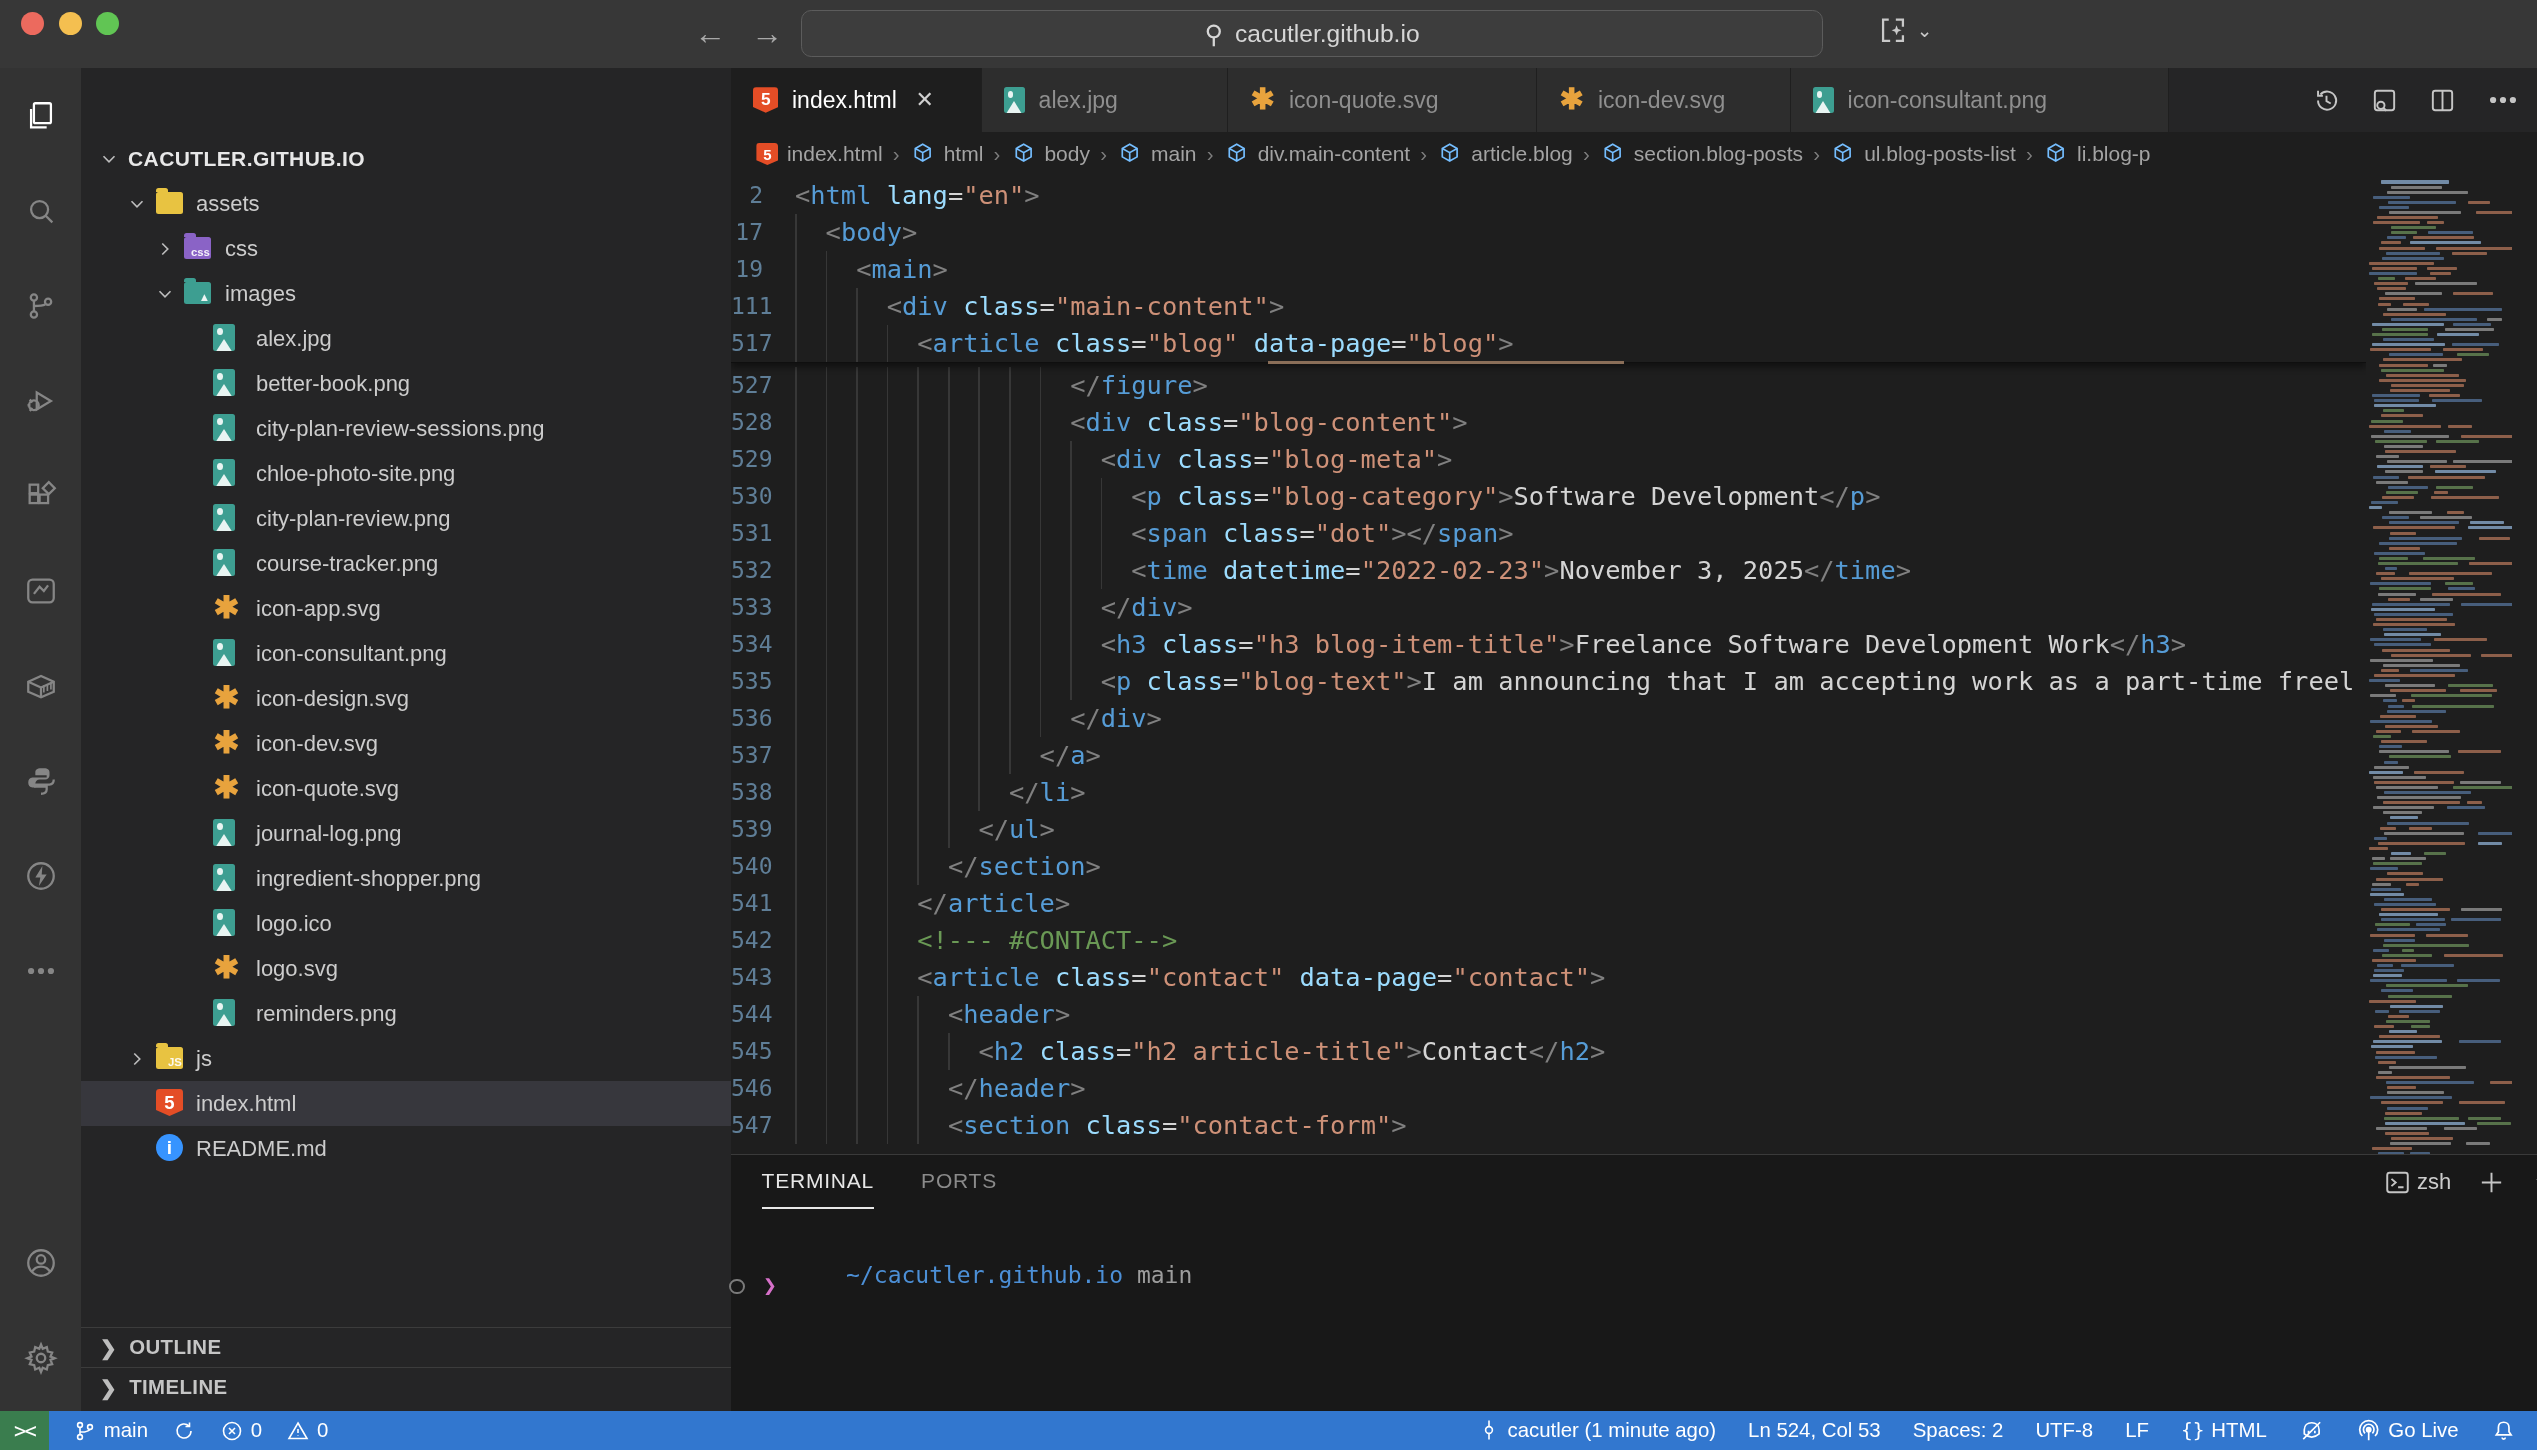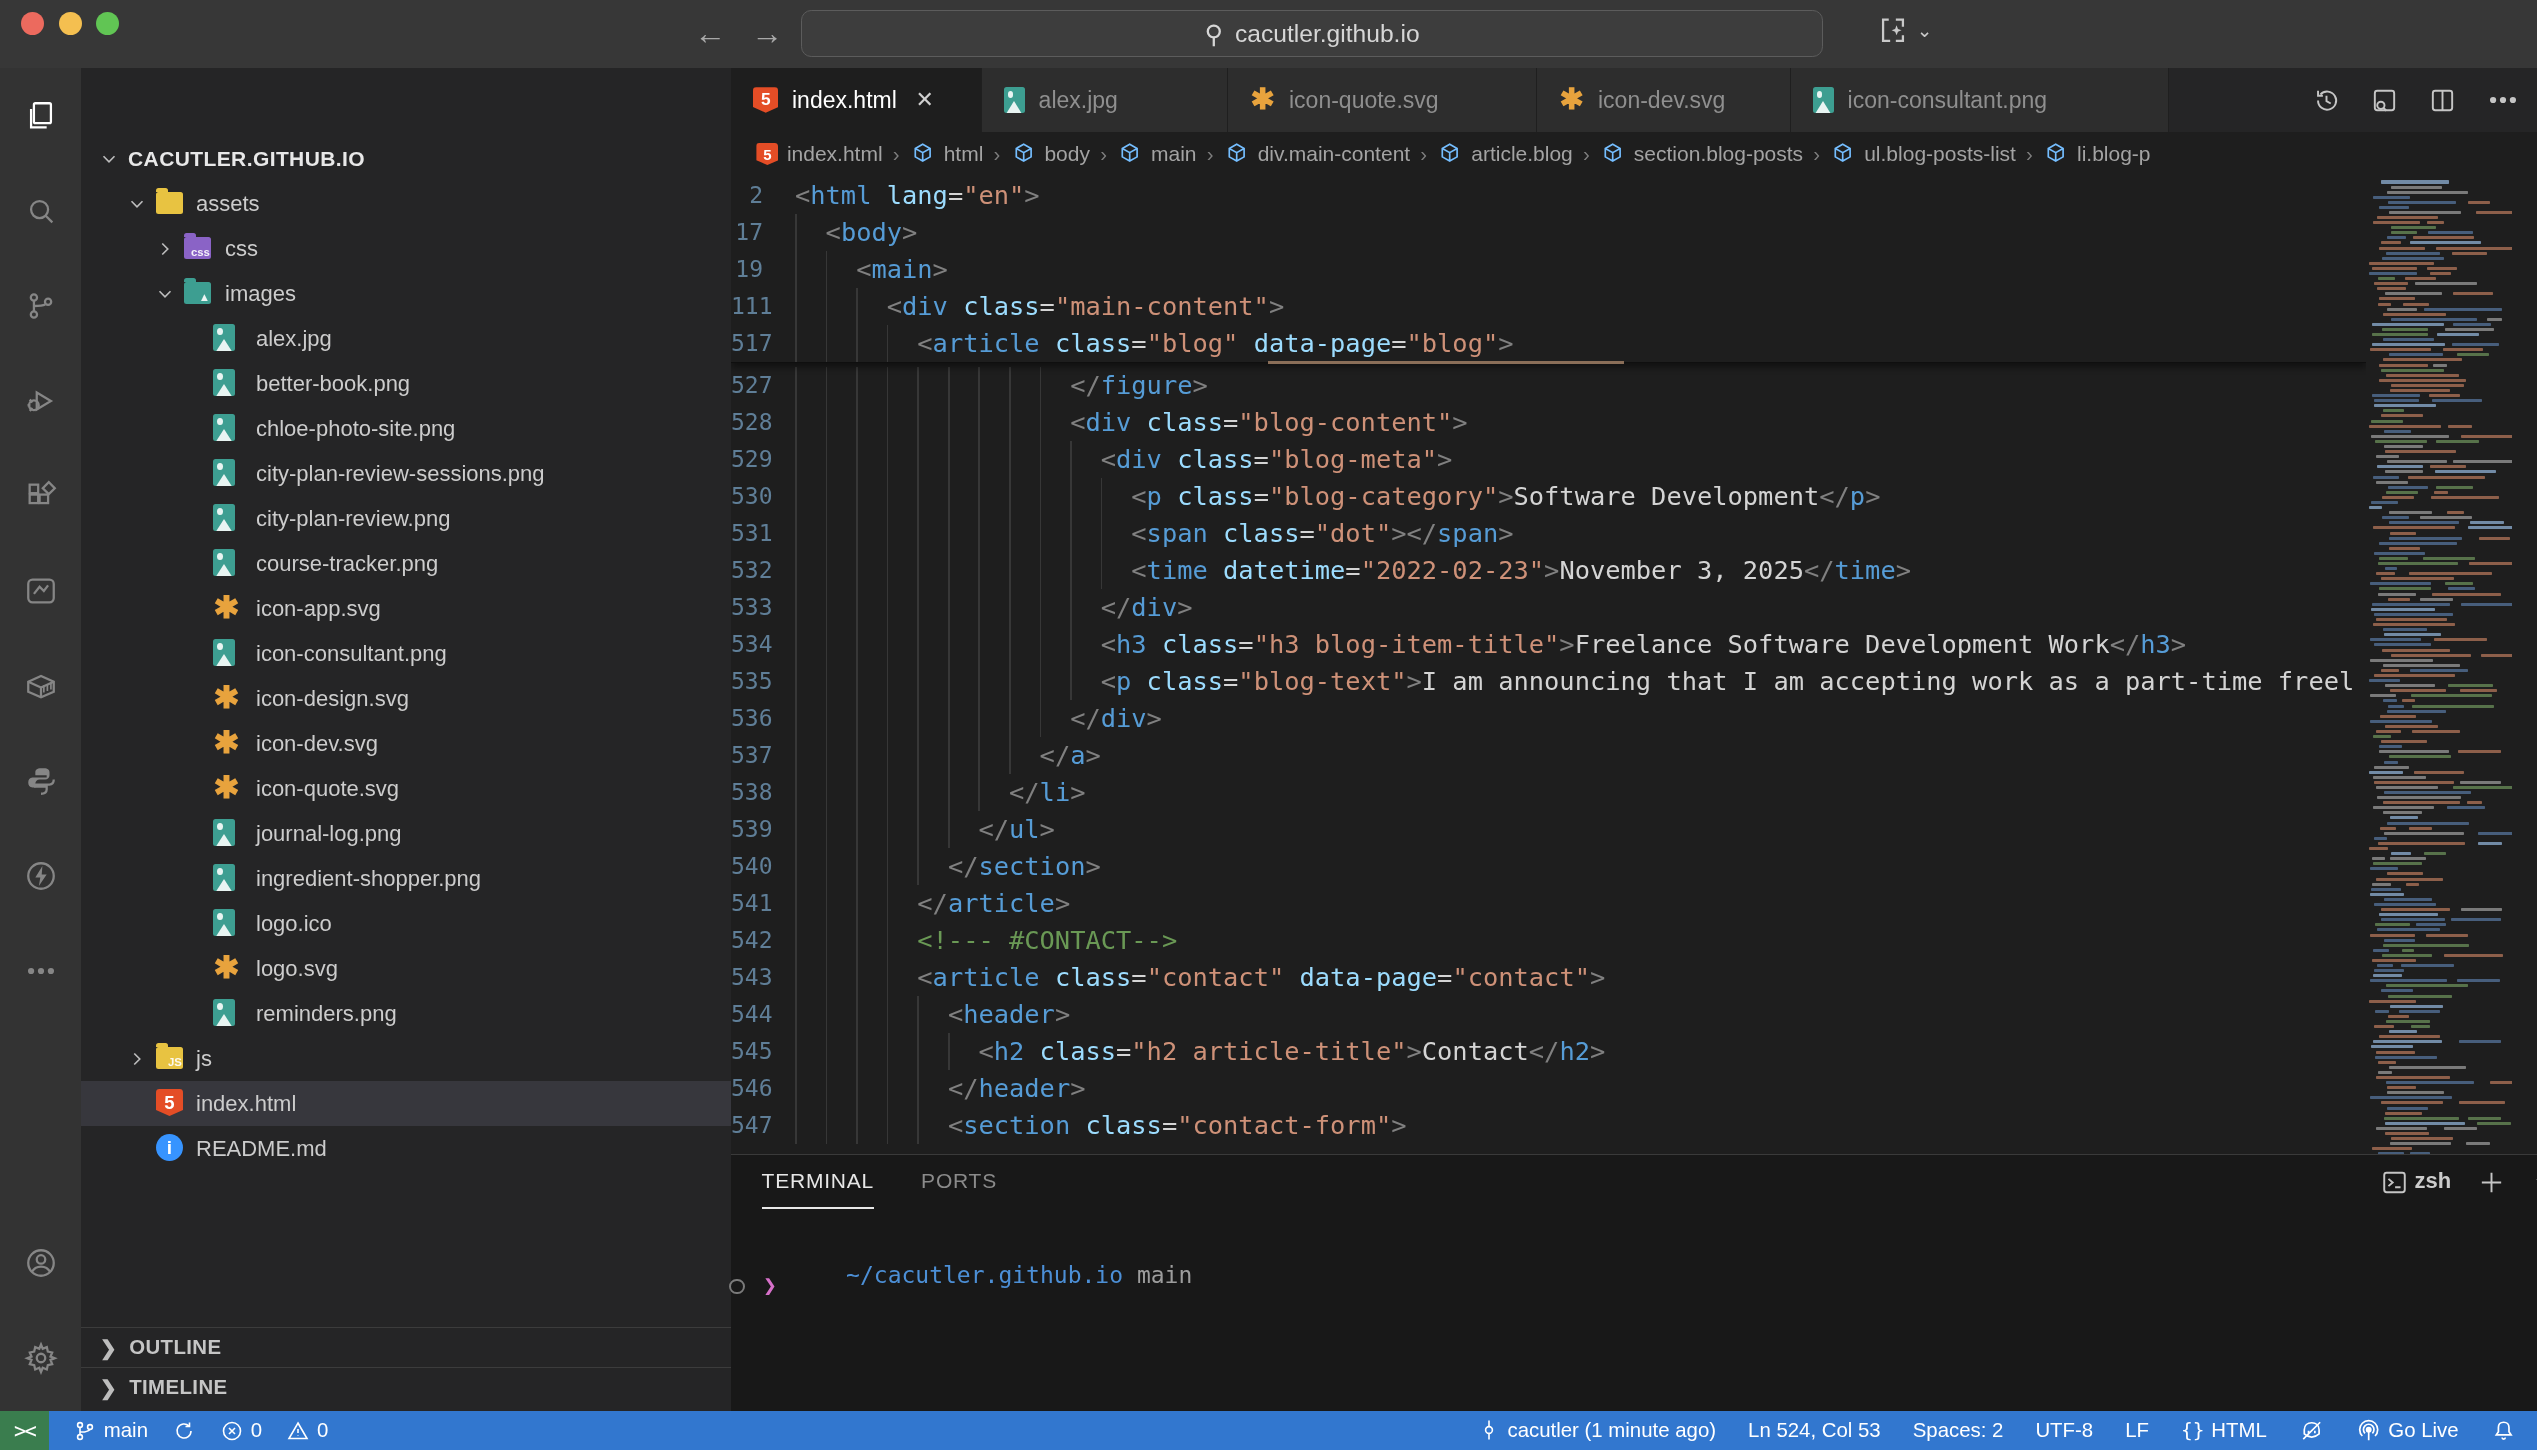--- a/index.html
+++ b/index.html
@@ -290,30 +290,30 @@
         </span>
         <span class="tlabel" style="left: 175px;">better-book.png</span>
       </div>
       <div class="trow">
         <span class="ticon" style="left: 132px;">
           <div style="width:22px;height:27px;background:#3d9e91;border-radius:2.5px;position:relative;overflow:hidden;">
             <div style="position:absolute;left:18%;top:16%;width:26%;height:26%;background:#e8f4f2;border-radius:50%;"></div>
             <div style="position:absolute;left:10%;bottom:-6%;width:0;height:0;border-left:9px solid transparent;border-right:9px solid transparent;border-bottom:14px solid #e8f4f2;"></div>
           </div>
         </span>
+        <span class="tlabel" style="left: 175px;">city-plan-review-sessions.png</span>
+      </div>
+      <div class="trow">
+        <span class="ticon" style="left: 132px;">
+          <div style="width:22px;height:27px;background:#3d9e91;border-radius:2.5px;position:relative;overflow:hidden;">
+            <div style="position:absolute;left:18%;top:16%;width:26%;height:26%;background:#e8f4f2;border-radius:50%;"></div>
+            <div style="position:absolute;left:10%;bottom:-6%;width:0;height:0;border-left:9px solid transparent;border-right:9px solid transparent;border-bottom:14px solid #e8f4f2;"></div>
+          </div>
+        </span>
         <span class="tlabel" style="left: 175px;">chloe-photo-site.png</span>
-      </div>
-      <div class="trow">
-        <span class="ticon" style="left: 132px;">
-          <div style="width:22px;height:27px;background:#3d9e91;border-radius:2.5px;position:relative;overflow:hidden;">
-            <div style="position:absolute;left:18%;top:16%;width:26%;height:26%;background:#e8f4f2;border-radius:50%;"></div>
-            <div style="position:absolute;left:10%;bottom:-6%;width:0;height:0;border-left:9px solid transparent;border-right:9px solid transparent;border-bottom:14px solid #e8f4f2;"></div>
-          </div>
-        </span>
-        <span class="tlabel" style="left: 175px;">city-plan-review-sessions.png</span>
       </div>
       <div class="trow">
         <span class="ticon" style="left: 132px;">
           <div style="width:22px;height:27px;background:#3d9e91;border-radius:2.5px;position:relative;overflow:hidden;">
             <div style="position:absolute;left:18%;top:16%;width:26%;height:26%;background:#e8f4f2;border-radius:50%;"></div>
             <div style="position:absolute;left:10%;bottom:-6%;width:0;height:0;border-left:9px solid transparent;border-right:9px solid transparent;border-bottom:14px solid #e8f4f2;"></div>
           </div>
         </span>
         <span class="tlabel" style="left: 175px;">city-plan-review.png</span>
       </div>
@@ -917,21 +917,21 @@
         <div class="mm-row" style="left: 40px; top: 1036px; width: 74px; background: rgb(107, 143, 90); opacity: 0.75;"></div>
       </div>
   </div>
 
   <div id="panel">
     <div id="panel-tabs">
       <div class="ptab active">TERMINAL</div>
       <div class="ptab">PORTS</div>
     </div>
     <div id="panel-actions">
-        <div style="display: flex;  font-weight: bold;">
+        <div style="display: flex; align-items: center;">
           <span>
             <svg width="29" height="29" viewBox="0 0 24 24" fill="none" stroke="currentColor" stroke-width="1.6">
               <rect x="3.5" y="4" width="17" height="16" rx="2"></rect>
               <path d="M7 9 l3.5 3 L7 15 M12.5 16 H17"></path>
             </svg>
           </span>
           <span class="lbl">zsh</span>
         </div>
         <div style="display: flex; align-items: center;">
           <span>

